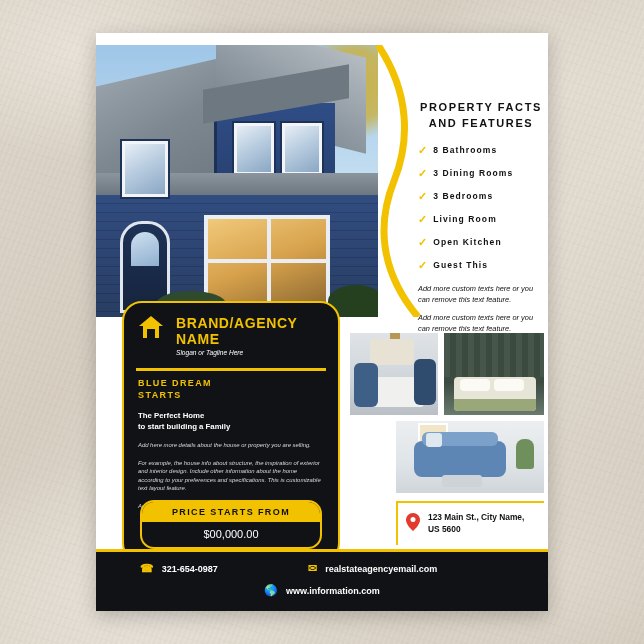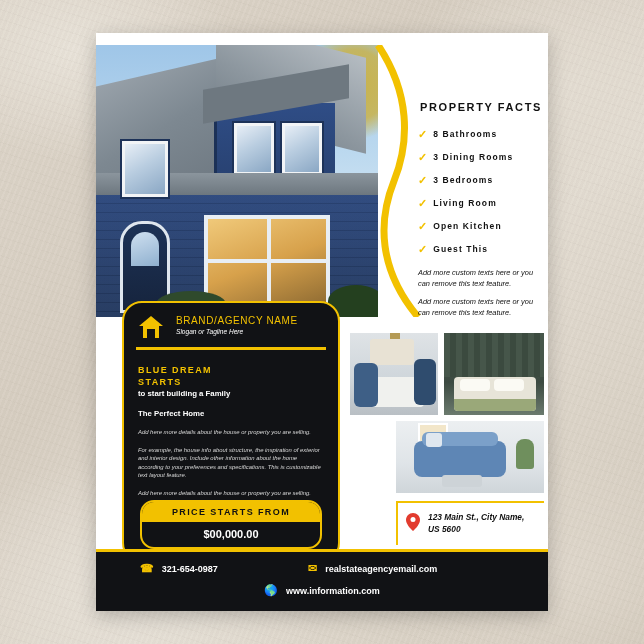--- a/index.html
+++ b/index.html
@@ -131,39 +131,39 @@
     position:absolute;left:26px;top:268px;width:214px;height:258px;
     background:#111215;border-radius:20px;border:2px solid #f2c100;
   }
   .card-head{
     position:relative;padding:12px 14px 10px 52px;
   }
   .home-icon{
     position:absolute;left:14px;top:12px;width:26px;height:24px;
   }
   .brand-name{
-    color:#f2c100;font-size:10px;font-weight:400;letter-spacing:0.6px;
+    color:#f2c100;font-size:14px;font-weight:700;letter-spacing:0.6px;
   }
   .brand-slogan{
     color:#ffffff;font-size:6.6px;font-style:italic;margin-top:2px;
   }
   .card-rule{height:3px;background:#f2c100;margin:2px 12px 0 12px;}
-  .card-body{padding:14px 14px 0 14px;}
+  .card-body{padding:6px 14px 0 14px;}
   .head-line{color:#f2c100;font-size:9px;font-weight:700;letter-spacing:1.4px;line-height:12px;}
   .sub-line{color:#ffffff;font-size:7.8px;font-weight:700;line-height:11px;margin-top:9px;}
   .para{color:#d9d9d9;font-size:5.9px;font-style:italic;line-height:8.6px;margin-top:9px;}
   .price-box{
     position:absolute;left:16px;right:16px;bottom:12px;
     border:2px solid #f2c100;border-radius:14px;overflow:hidden;background:#111215;
   }
   .price-top{
     background:#f2c100;color:#111;font-size:9px;font-weight:700;letter-spacing:1.4px;
     text-align:center;padding:5px 0;
   }
-  .price-val{color:#ffffff;font-size:11px;font-weight:700;text-align:center;padding:6px 0 7px;}
+  .price-val{color:#ffffff;font-size:11px;font-weight:400;text-align:center;padding:6px 0 7px;}
 
   
   .ph{position:absolute;overflow:hidden;background:#ccc;}
   .ph1{left:254px;top:300px;width:88px;height:82px;}
   .ph2{left:348px;top:300px;width:100px;height:82px;}
   .ph3{left:300px;top:388px;width:148px;height:72px;}
 
   .dining{
     position:absolute;inset:0;
     background:linear-gradient(180deg,#dfe3e6 0%,#cfd6db 55%,#b9bfc4 100%);
@@ -185,21 +185,21 @@
   .living{position:absolute;inset:0;background:linear-gradient(180deg,#eceff1 0%,#dfe4e8 60%,#cfd5d9 100%);}
   .living .sofa{position:absolute;left:18px;top:20px;width:92px;height:36px;background:#5e86b5;border-radius:8px;}
   .living .sofa:after{content:"";position:absolute;left:8px;top:-9px;width:76px;height:14px;background:#7ba0c9;border-radius:6px;}
   .living .cush{position:absolute;left:30px;top:12px;width:16px;height:14px;background:#dfe7ef;border-radius:3px;}
   .living .tble{position:absolute;left:46px;bottom:6px;width:40px;height:12px;background:#cdd3d7;border-radius:3px;}
   .living .plnt{position:absolute;right:10px;top:18px;width:18px;height:30px;background:#6f8f5d;border-radius:8px 8px 3px 3px;}
   .living .pic{position:absolute;left:22px;top:2px;width:26px;height:16px;background:#f2e6c9;border:2px solid #fff;}
 
   
   .addr-box{
-    position:absolute;left:300px;top:468px;width:148px;height:44px;font-style:italic;
+    position:absolute;left:300px;top:468px;width:148px;height:44px;
   }
   .addr-top{position:absolute;left:0;top:0;width:100%;height:2px;background:#f2c100;}
   .addr-left{position:absolute;left:0;top:0;width:2px;height:100%;background:#f2c100;}
   .pin{position:absolute;left:10px;top:12px;width:14px;height:18px;}
   .addr-text{
     position:absolute;left:32px;top:10px;font-size:8.4px;color:#111;font-weight:700;line-height:12px;
   }
 
   
   .footer{
@@ -237,20 +237,21 @@
   </div>
 
   <svg class="swoosh" viewBox="0 0 70 272" preserveAspectRatio="none">
     <path d="M14,0 C46,48 46,96 30,136 C14,176 14,224 54,272 L70,272 L70,0 Z" fill="#ffffff"></path>
     <path d="M14,0 C46,48 46,96 30,136 C14,176 14,224 54,272" stroke="#f2c100" stroke-width="7" fill="none"></path>
   </svg>
 
   <div class="facts">
     <div class="facts-title">
       <div>PROPERTY FACTS</div>
+      <div>AND FEATURES</div>
     </div>
     <div class="facts-list">
       <div class="fact-row">
         <span class="tick">✓</span>
         <span class="fact-text">8 Bathrooms</span>
       </div>
       <div class="fact-row">
         <span class="tick">✓</span>
         <span class="fact-text">3 Dining Rooms</span>
       </div>
@@ -283,22 +284,22 @@
         <path d="M13 1 L25 11 L21 11 L21 23 L5 23 L5 11 L1 11 Z" fill="#f2c100"></path>
         <rect x="9" y="14" width="8" height="9" fill="#111215"></rect>
       </svg>
       <div class="brand-name">BRAND/AGENCY NAME</div>
       <div class="brand-slogan">Slogan or Tagline Here</div>
     </div>
     <div class="card-rule"></div>
     <div class="card-body">
       <div class="head-line">BLUE DREAM</div>
       <div class="head-line">STARTS</div>
+      <div class="sub-line">The Perfect Home</div>
       <div class="sub-line" style="margin-top:0">to start building a Family</div>
-      <div class="sub-line">The Perfect Home</div>
       <div class="para">Add here more details about the house or property you are selling.</div>
       <div class="para">For example, the house info about structure, the inspiration of exterior and interior design. Include other information about the home according to your preferences and specifications. This is customizable text layout feature.</div>
       <div class="para">Add here more details about the house or property you are selling.</div>
     </div>
     <div class="price-box">
       <div class="price-top">PRICE STARTS FROM</div>
       <div class="price-val">$00,000.00</div>
     </div>
   </div>
 

